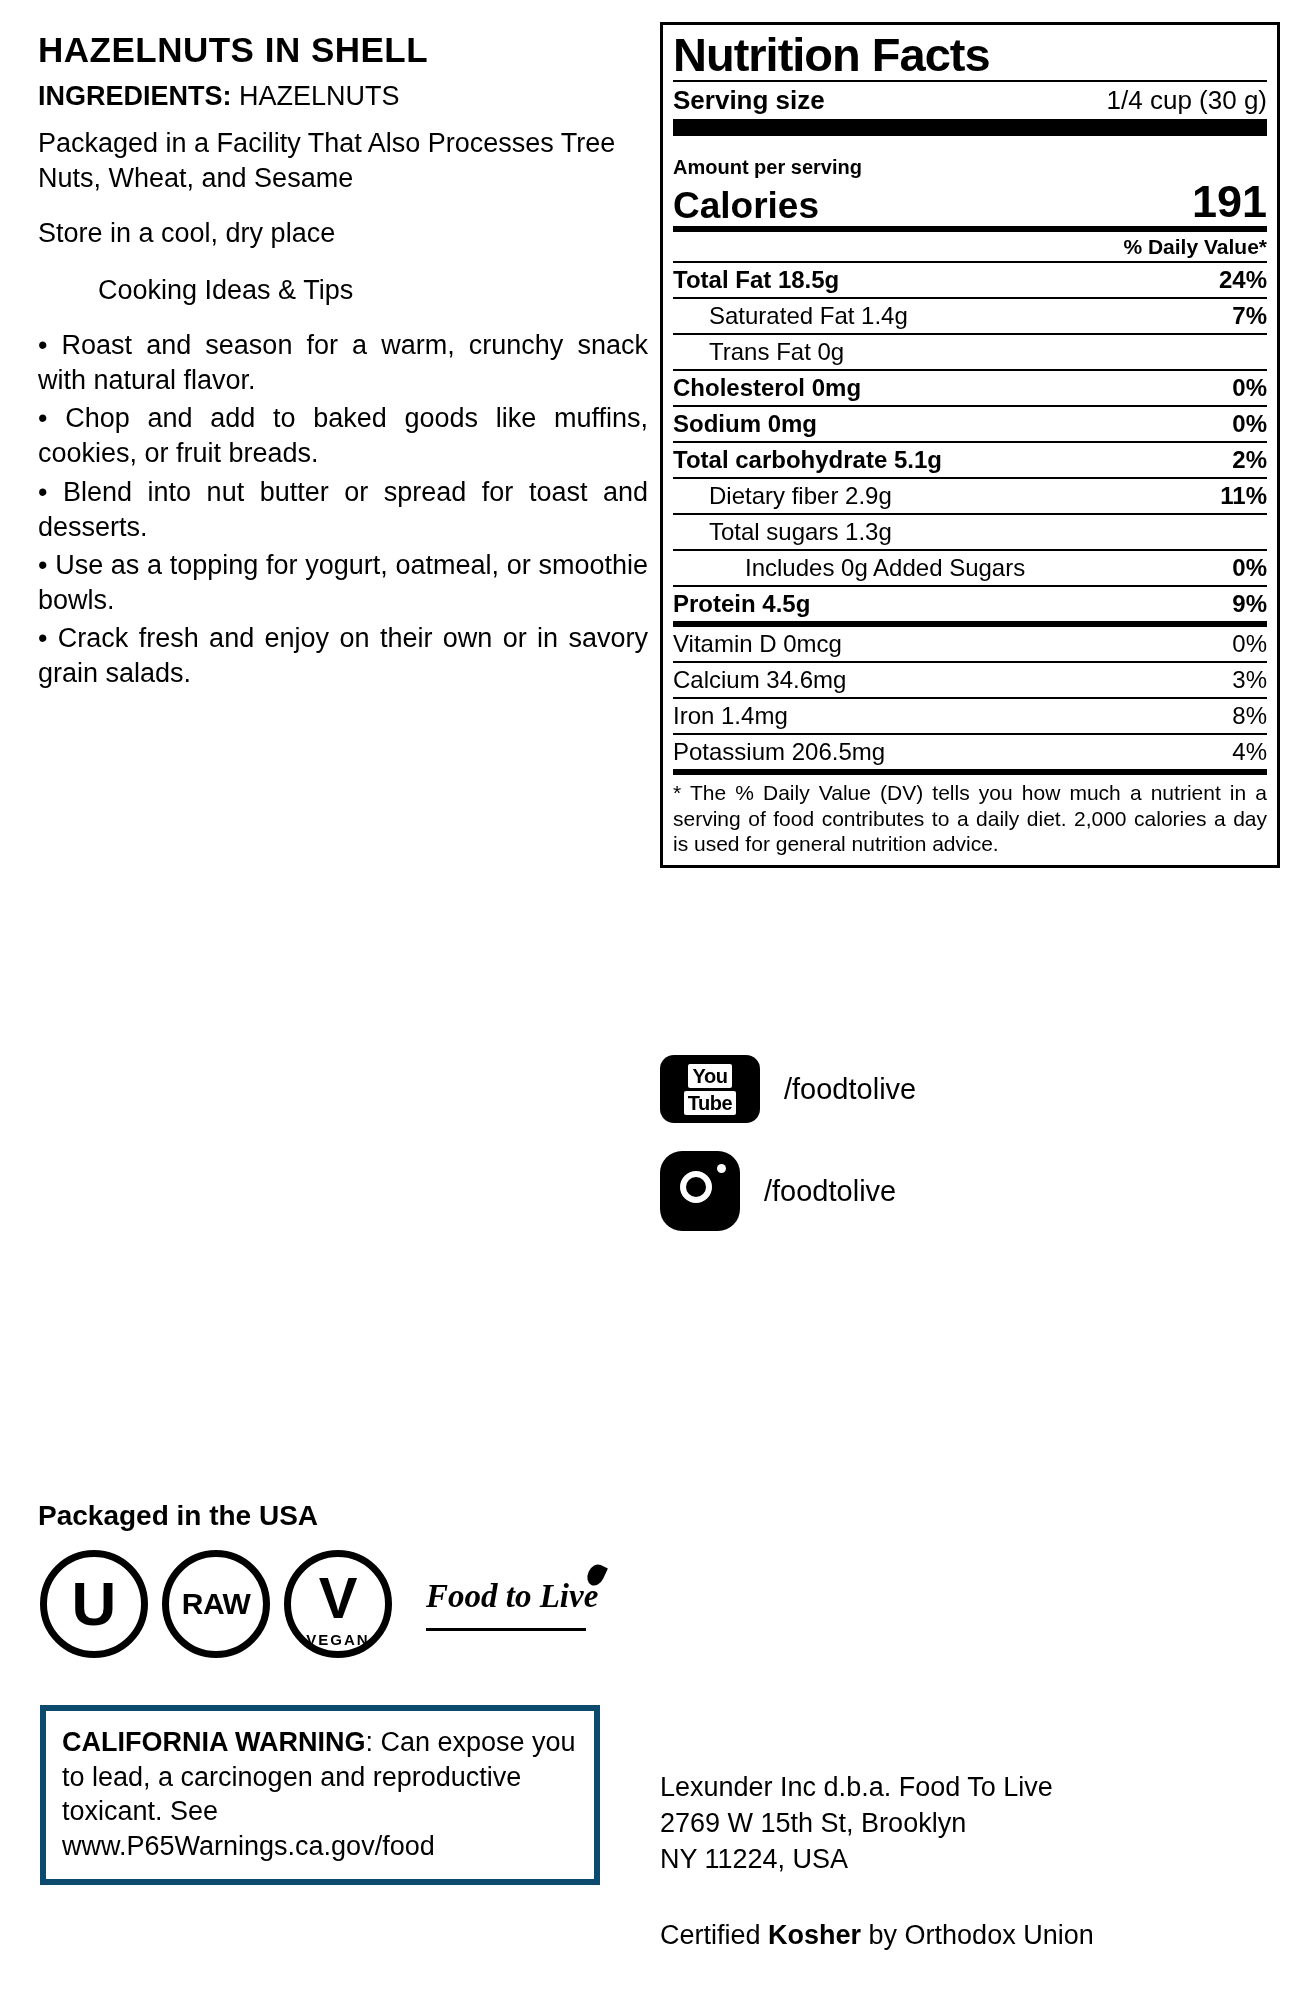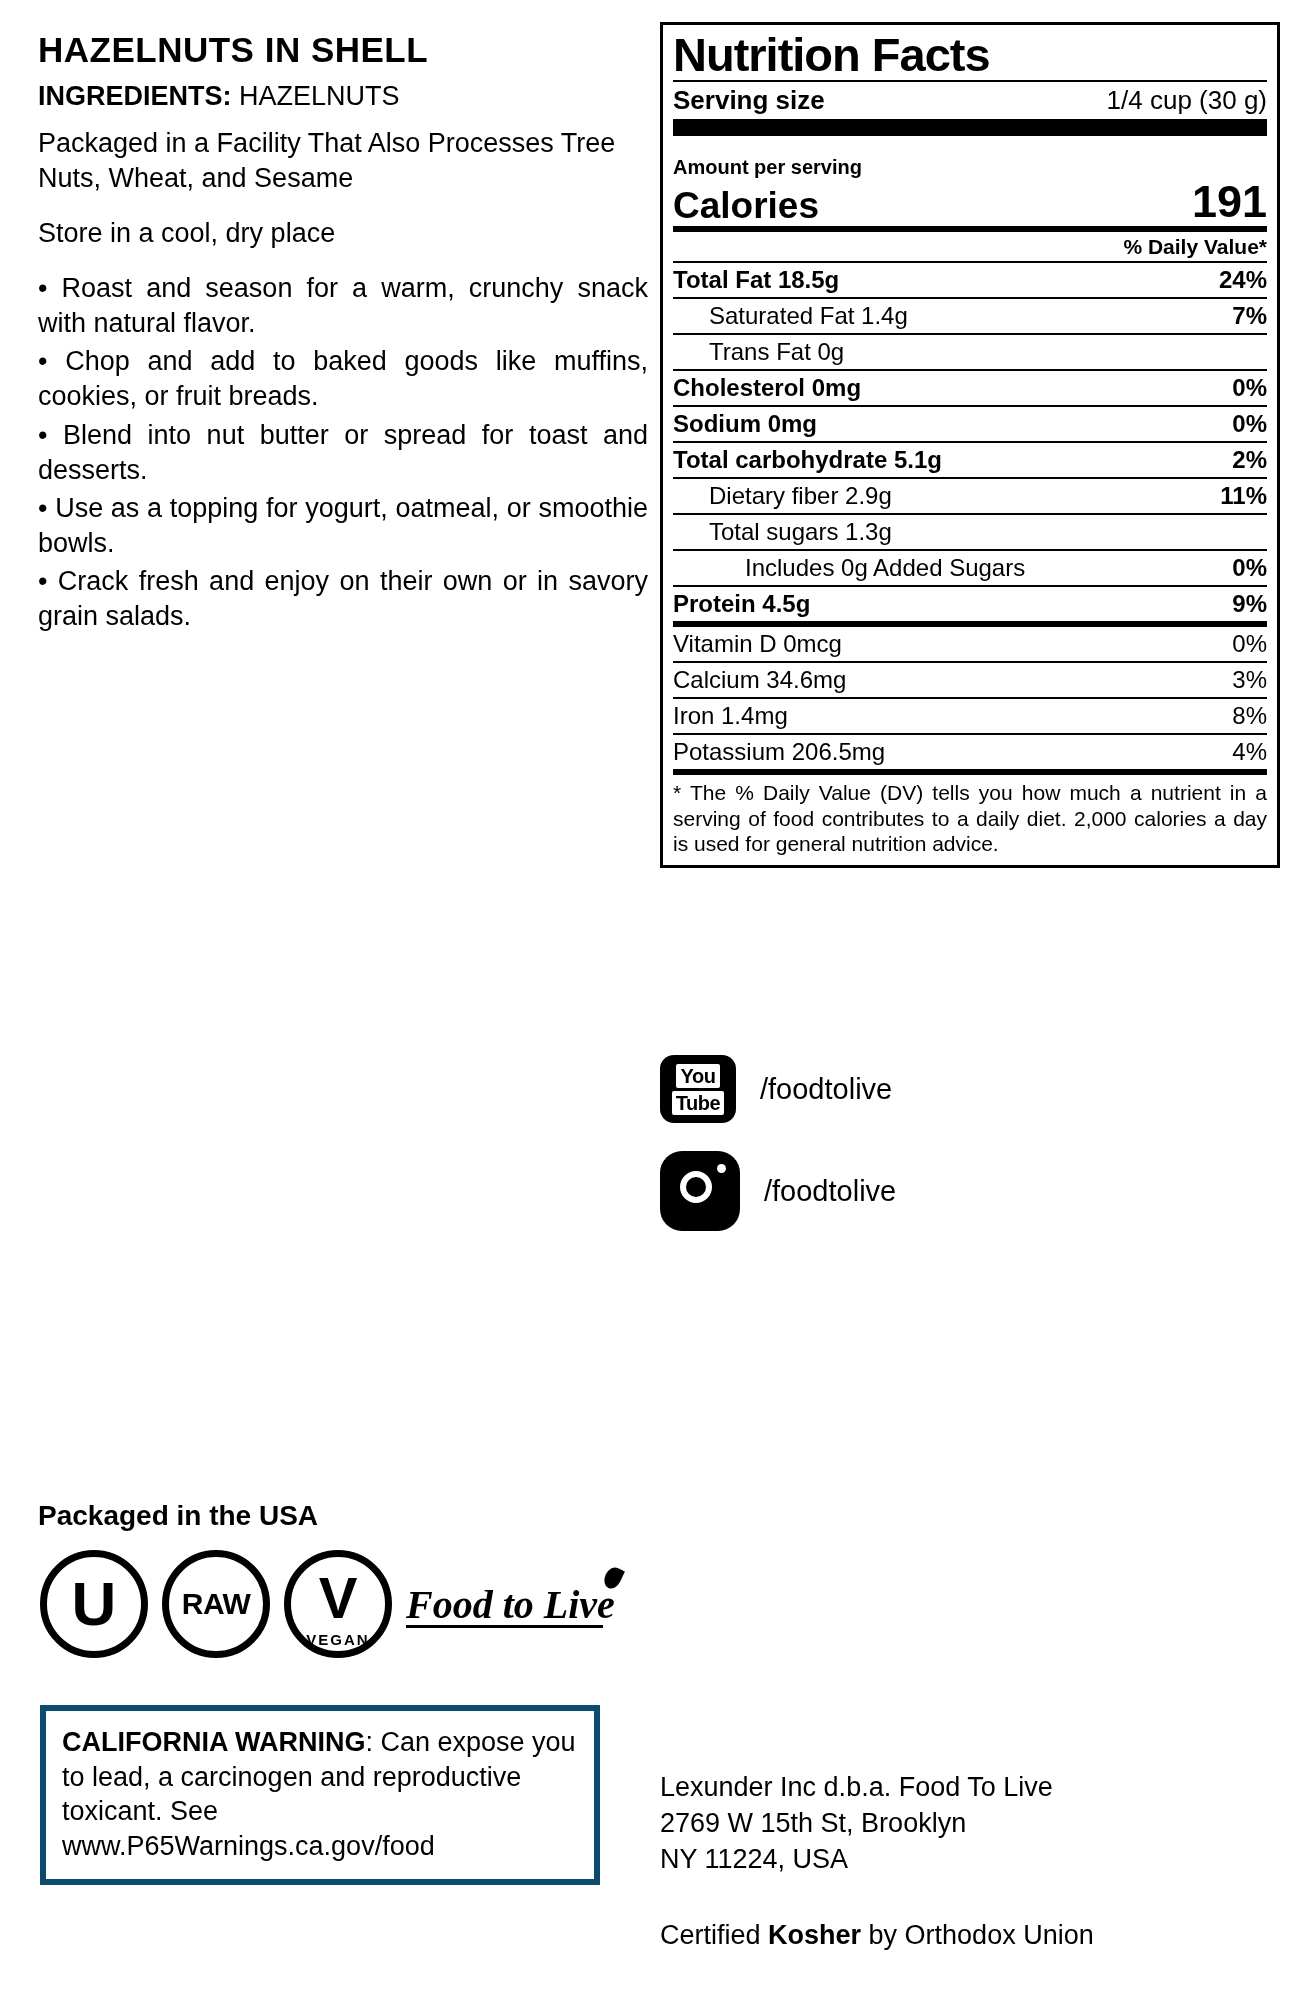--- a/index.html
+++ b/index.html
@@ -143,21 +143,21 @@
   .social-row {
     display: flex;
     align-items: center;
     margin-bottom: 28px;
   }
   .social-handle {
     font-size: 29px;
     margin-left: 24px;
   }
   .yt-badge {
-    width: 76px; height: 68px;
+    width: 100px; height: 68px;
     background: #000;
     border-radius: 14px;
     display: flex; flex-direction: column;
     align-items: center; justify-content: center;
     flex: none;
   }
   .yt-you {
     background: #fff; color: #000;
     font-size: 20px; font-weight: bold;
     line-height: 1;
@@ -231,27 +231,27 @@
   .seal-vegan-text {
     position: absolute;
     bottom: 3px;
     left: 0; right: 0;
     text-align: center;
     font-size: 15px;
     font-weight: bold;
     letter-spacing: 2px;
   }
   .ftl-logo {
-    margin-left: 0;
+    margin-left: 20px;
     font-family: "Liberation Serif", serif;
     font-style: italic;
     font-weight: bold;
-    font-size: 40px;
+    font-size: 33px;
     position: relative;
-    padding-bottom: 0;
+    padding-bottom: 16px;
   }
   .ftl-logo .underline {
     position: absolute;
     left: 0; right: 12px; bottom: 0;
     border-bottom: 3px solid #000;
   }
   .ftl-leaf {
     position: absolute;
     right: -6px; top: -14px;
     width: 16px; height: 22px;
@@ -297,20 +297,21 @@
 
   <div class="line-row">
     <b>INGREDIENTS:</b><span> HAZELNUTS</span>
   </div>
 
 
   <div class="para">Packaged in a Facility That Also Processes Tree Nuts, Wheat, and Sesame</div>
 
   <div class="store-line">Store in a cool, dry place</div>
 
+  <div class="tips-heading">Cooking Ideas &amp; Tips</div>
 
   <div class="tips-list">
     <div class="tip">• Roast and season for a warm, crunchy snack with natural flavor.</div>
     <div class="tip">• Chop and add to baked goods like muffins, cookies, or fruit breads.</div>
     <div class="tip">• Blend into nut butter or spread for toast and desserts.</div>
     <div class="tip">• Use as a topping for yogurt, oatmeal, or smoothie bowls.</div>
     <div class="tip">• Crack fresh and enjoy on their own or in savory grain salads.</div>
   </div>
 </div>
 

